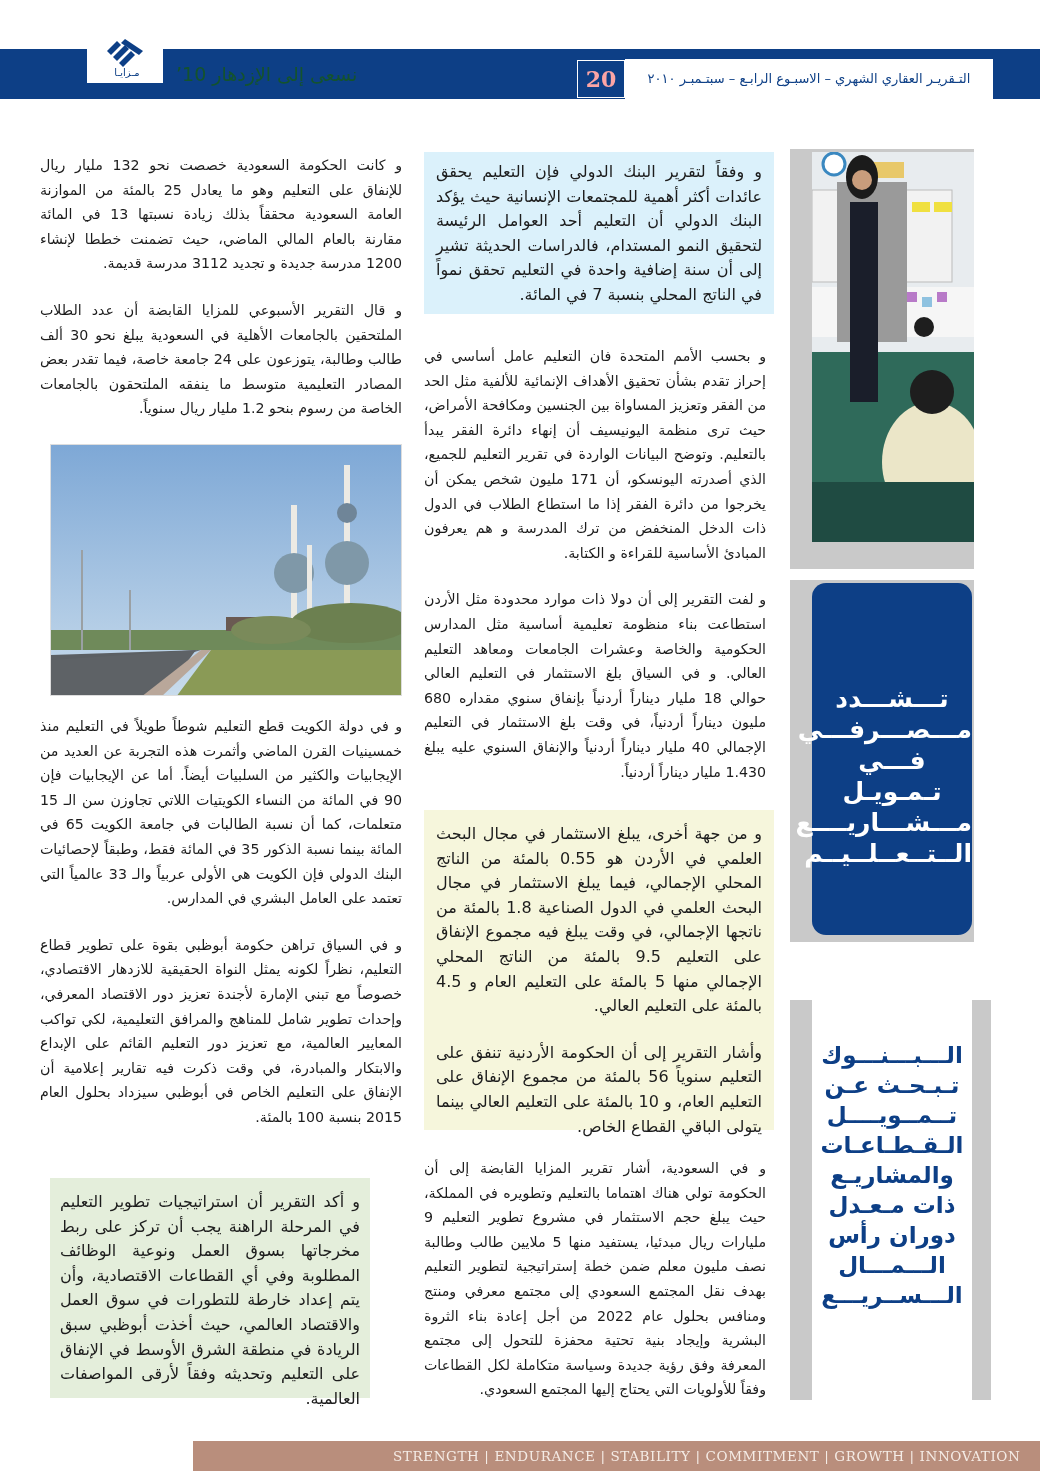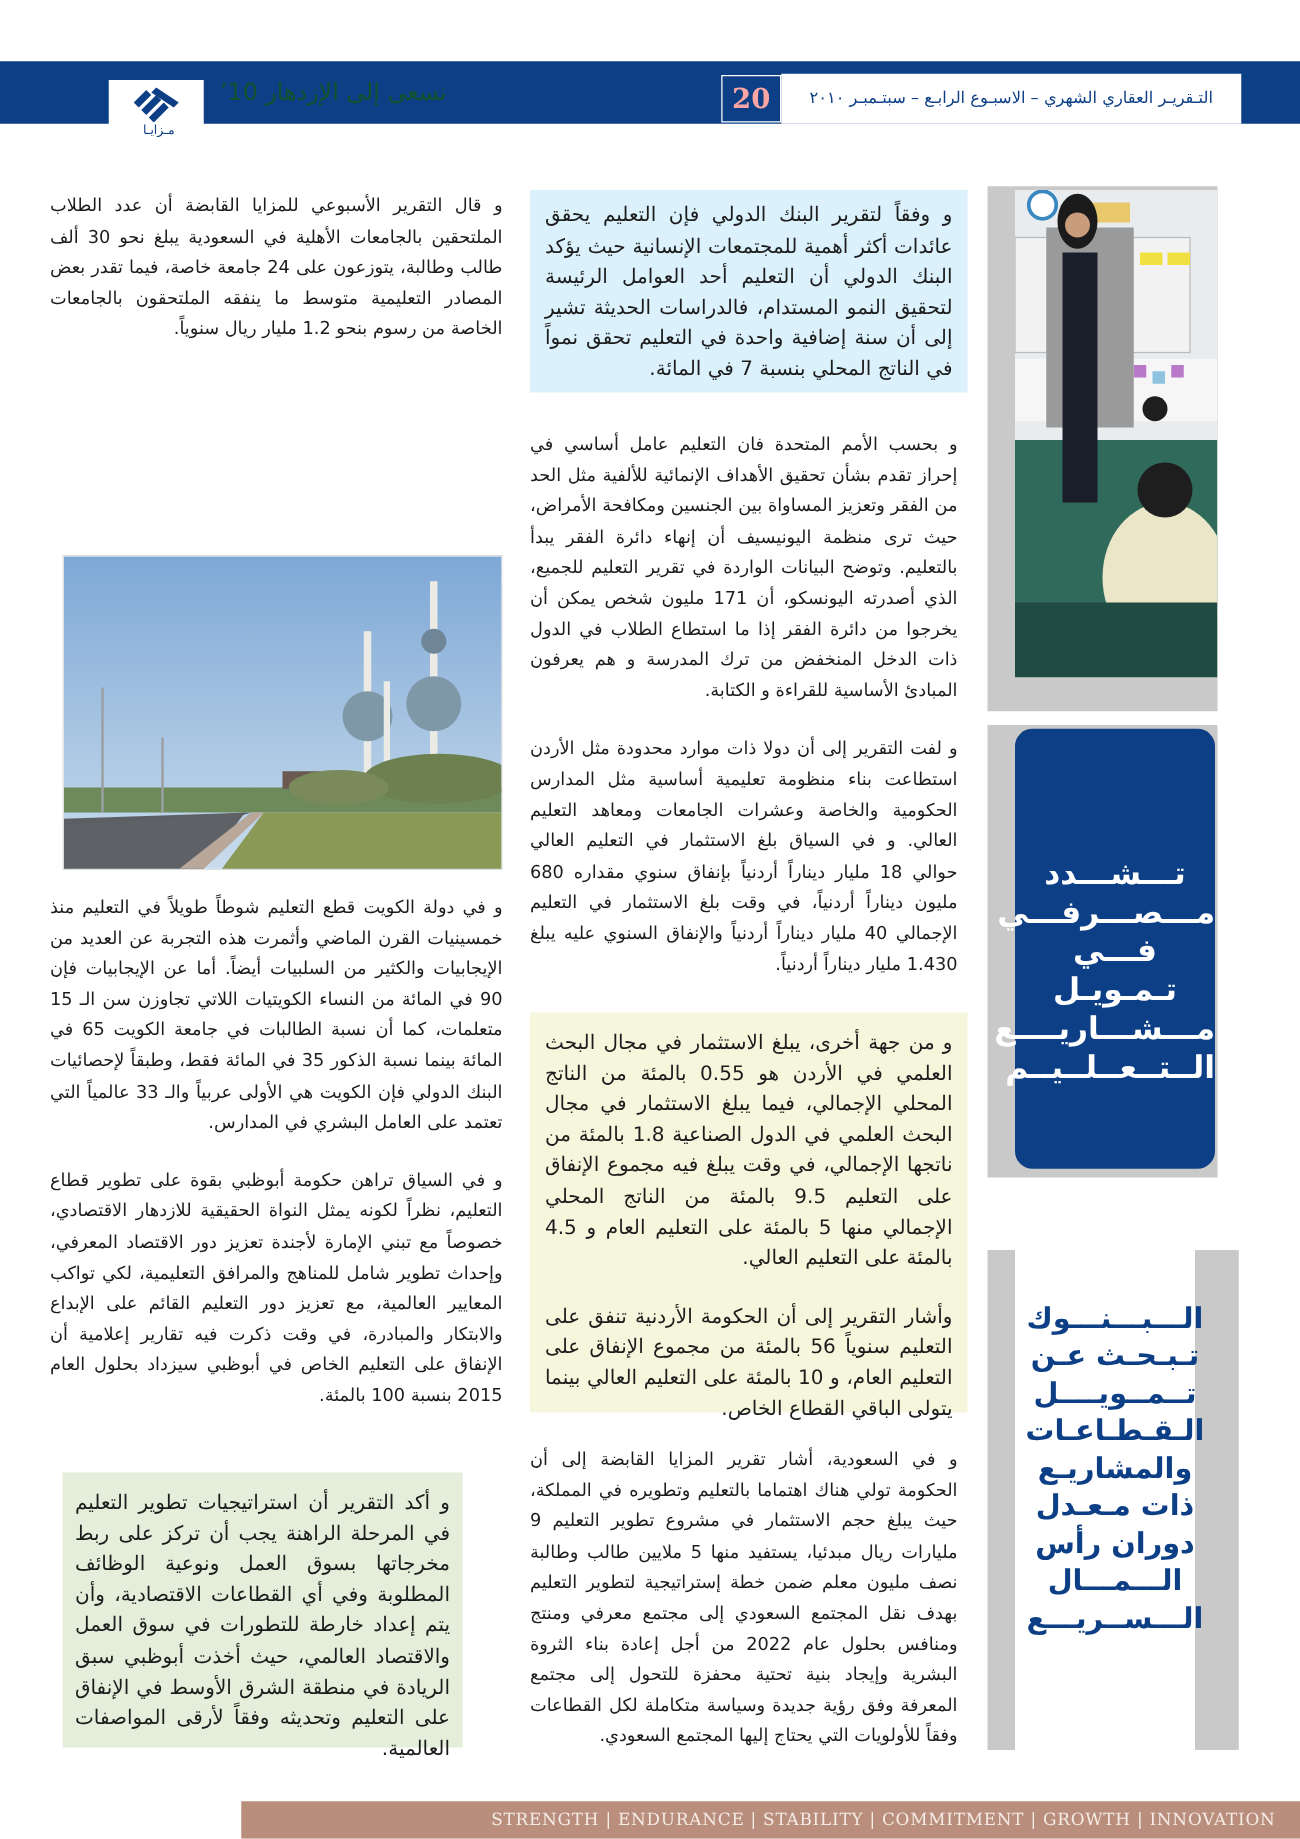--- a/index.html
+++ b/index.html
@@ -1,21 +1,21 @@
 <!DOCTYPE html>
 <html><head>
 <meta charset="utf-8">
 <style>
   * { box-sizing: border-box; margin: 0; padding: 0; }
   html, body { width: 1040px; height: 1471px; background: #ffffff; overflow: hidden; }
   body { position: relative; font-family: "DejaVu Sans", sans-serif; color: #1a1a1a; }
 
   
   .hdr-band { position: absolute; left: 0; top: 49px; width: 1040px; height: 50px; background: #0d3f86; }
-  .logo-box { position: absolute; left: 87px; top: 64px; width: 76px; height: 50px; background: #ffffff; font-family: Liberation Serif, serif; }
+  .logo-box { position: absolute; left: 87px; top: 33px; width: 76px; height: 50px; background: #ffffff; }
   .logo-box svg { position: absolute; left: 16px; top: 4px; }
   .logo-word { position: absolute; left: 18px; top: 34px; width: 44px; font-size: 10px; color: #0d3f86; text-align: center; direction: rtl; }
   .hdr-title { position: absolute; left: 172px; top: 49px; width: 220px; height: 50px; line-height: 50px; color: #14532d; font-size: 19px; direction: rtl; text-align: left; padding-left: 4px; }
   .page-num { position: absolute; left: 577px; top: 60px; width: 48px; height: 38px; background: #0d3f86; border: 1px solid #ffffff; color: #fca5a5; font-family: "DejaVu Serif", serif; font-weight: bold; font-size: 22px; text-align: center; line-height: 36px; }
   .hdr-subtitle { position: absolute; left: 625px; top: 59px; width: 368px; height: 40px; background: #ffffff; color: #0d3f86; font-size: 13px; line-height: 40px; text-align: center; direction: rtl; }
 
   
   .col-text { position: absolute; direction: rtl; text-align: justify; text-align-last: right; font-size: 14.2px; line-height: 24.6px; color: #1c1c1c; }
   .col-text p { margin-bottom: 22px; }
   .box-blue { position: absolute; background: #dbf1fb; }
@@ -26,21 +26,21 @@
   
   .photo-kuwait { position: absolute; left: 50px; top: 444px; width: 352px; height: 252px; overflow: hidden; border: 1px solid #ddd; }
   .photo-class-frame { position: absolute; left: 790px; top: 149px; width: 184px; height: 420px; background: #c9c9c9; }
   .photo-class { position: absolute; left: 812px; top: 152px; width: 162px; height: 390px; overflow: hidden; }
 
   
   .side-grey-top { position: absolute; left: 790px; top: 580px; width: 184px; height: 362px; background: #c9c9c9; }
   .pull-blue { position: absolute; left: 812px; top: 583px; width: 160px; height: 352px; background: #0d3f86; border-radius: 14px; }
   .pull-blue-text { position: absolute; left: 0; top: 100px; width: 160px; direction: rtl; text-align: center; color: #ffffff; font-weight: bold; font-size: 25px; line-height: 31px; letter-spacing: 1px; }
   .side-grey-bottom { position: absolute; left: 790px; top: 1000px; width: 201px; height: 400px; background: #c9c9c9; }
-  .pull-white { position: absolute; left: 812px; top: 1000px; width: 144px; height: 400px; background: #ffffff; }
+  .pull-white { position: absolute; left: 812px; top: 1000px; width: 160px; height: 400px; background: #ffffff; }
   .pull-white-text { position: absolute; left: 0; top: 40px; width: 160px; direction: rtl; text-align: center; color: #0d3f86; font-weight: bold; font-size: 23px; line-height: 30px; }
 
   
   .footer-band { position: absolute; left: 193px; top: 1441px; width: 847px; height: 30px; background: #b98e7c; }
   .footer-text { position: absolute; left: 393px; top: 1441px; height: 30px; line-height: 30px; color: #f5ece6; font-family: "DejaVu Serif", serif; font-size: 13.5px; letter-spacing: 0.6px; }
 </style>
 </head>
 <body>
 
 <div class="hdr-band"></div>
@@ -51,20 +51,21 @@
     <polygon points="16,26 28,14 32,18 20,30" fill="#0d3f86"></polygon>
     <polygon points="22,2 40,14 36,18 18,6" fill="#0d3f86"></polygon>
   </svg>
   <div class="logo-word">مـزايـا</div>
 </div>
 <div class="hdr-title">نسعى إلى الإزدهار 10’</div>
 <div class="page-num">20</div>
 <div class="hdr-subtitle">التـقريـر العقاري الشهري – الاسبـوع الرابـع – سبتـمبـر ٢٠١٠</div>
 
 <div class="col-text" style="left:40px; top:153px; width:362px;">
+  <p>و كانت الحكومة السعودية خصصت نحو 132 مليار ريال للإنفاق على التعليم وهو ما يعادل 25 بالمئة من الموازنة العامة السعودية محققاً بذلك زيادة نسبتها 13 في المائة مقارنة بالعام المالي الماضي، حيث تضمنت خططا لإنشاء 1200 مدرسة جديدة و تجديد 3112 مدرسة قديمة.</p>
   <p>و قال التقرير الأسبوعي للمزايا القابضة أن عدد الطلاب الملتحقين بالجامعات الأهلية في السعودية يبلغ نحو 30 ألف طالب وطالبة، يتوزعون على 24 جامعة خاصة، فيما تقدر بعض المصادر التعليمية متوسط ما ينفقه الملتحقون بالجامعات الخاصة من رسوم بنحو 1.2 مليار ريال سنوياً.</p>
 </div>
 
 <div class="photo-kuwait">
   <svg width="352" height="252" viewBox="0 0 352 252">
     <defs>
       <linearGradient id="sky" x1="0" y1="0" x2="0" y2="1">
         <stop offset="0" stop-color="#7ea8d6"></stop>
         <stop offset="1" stop-color="#c9dcec"></stop>
       </linearGradient>

